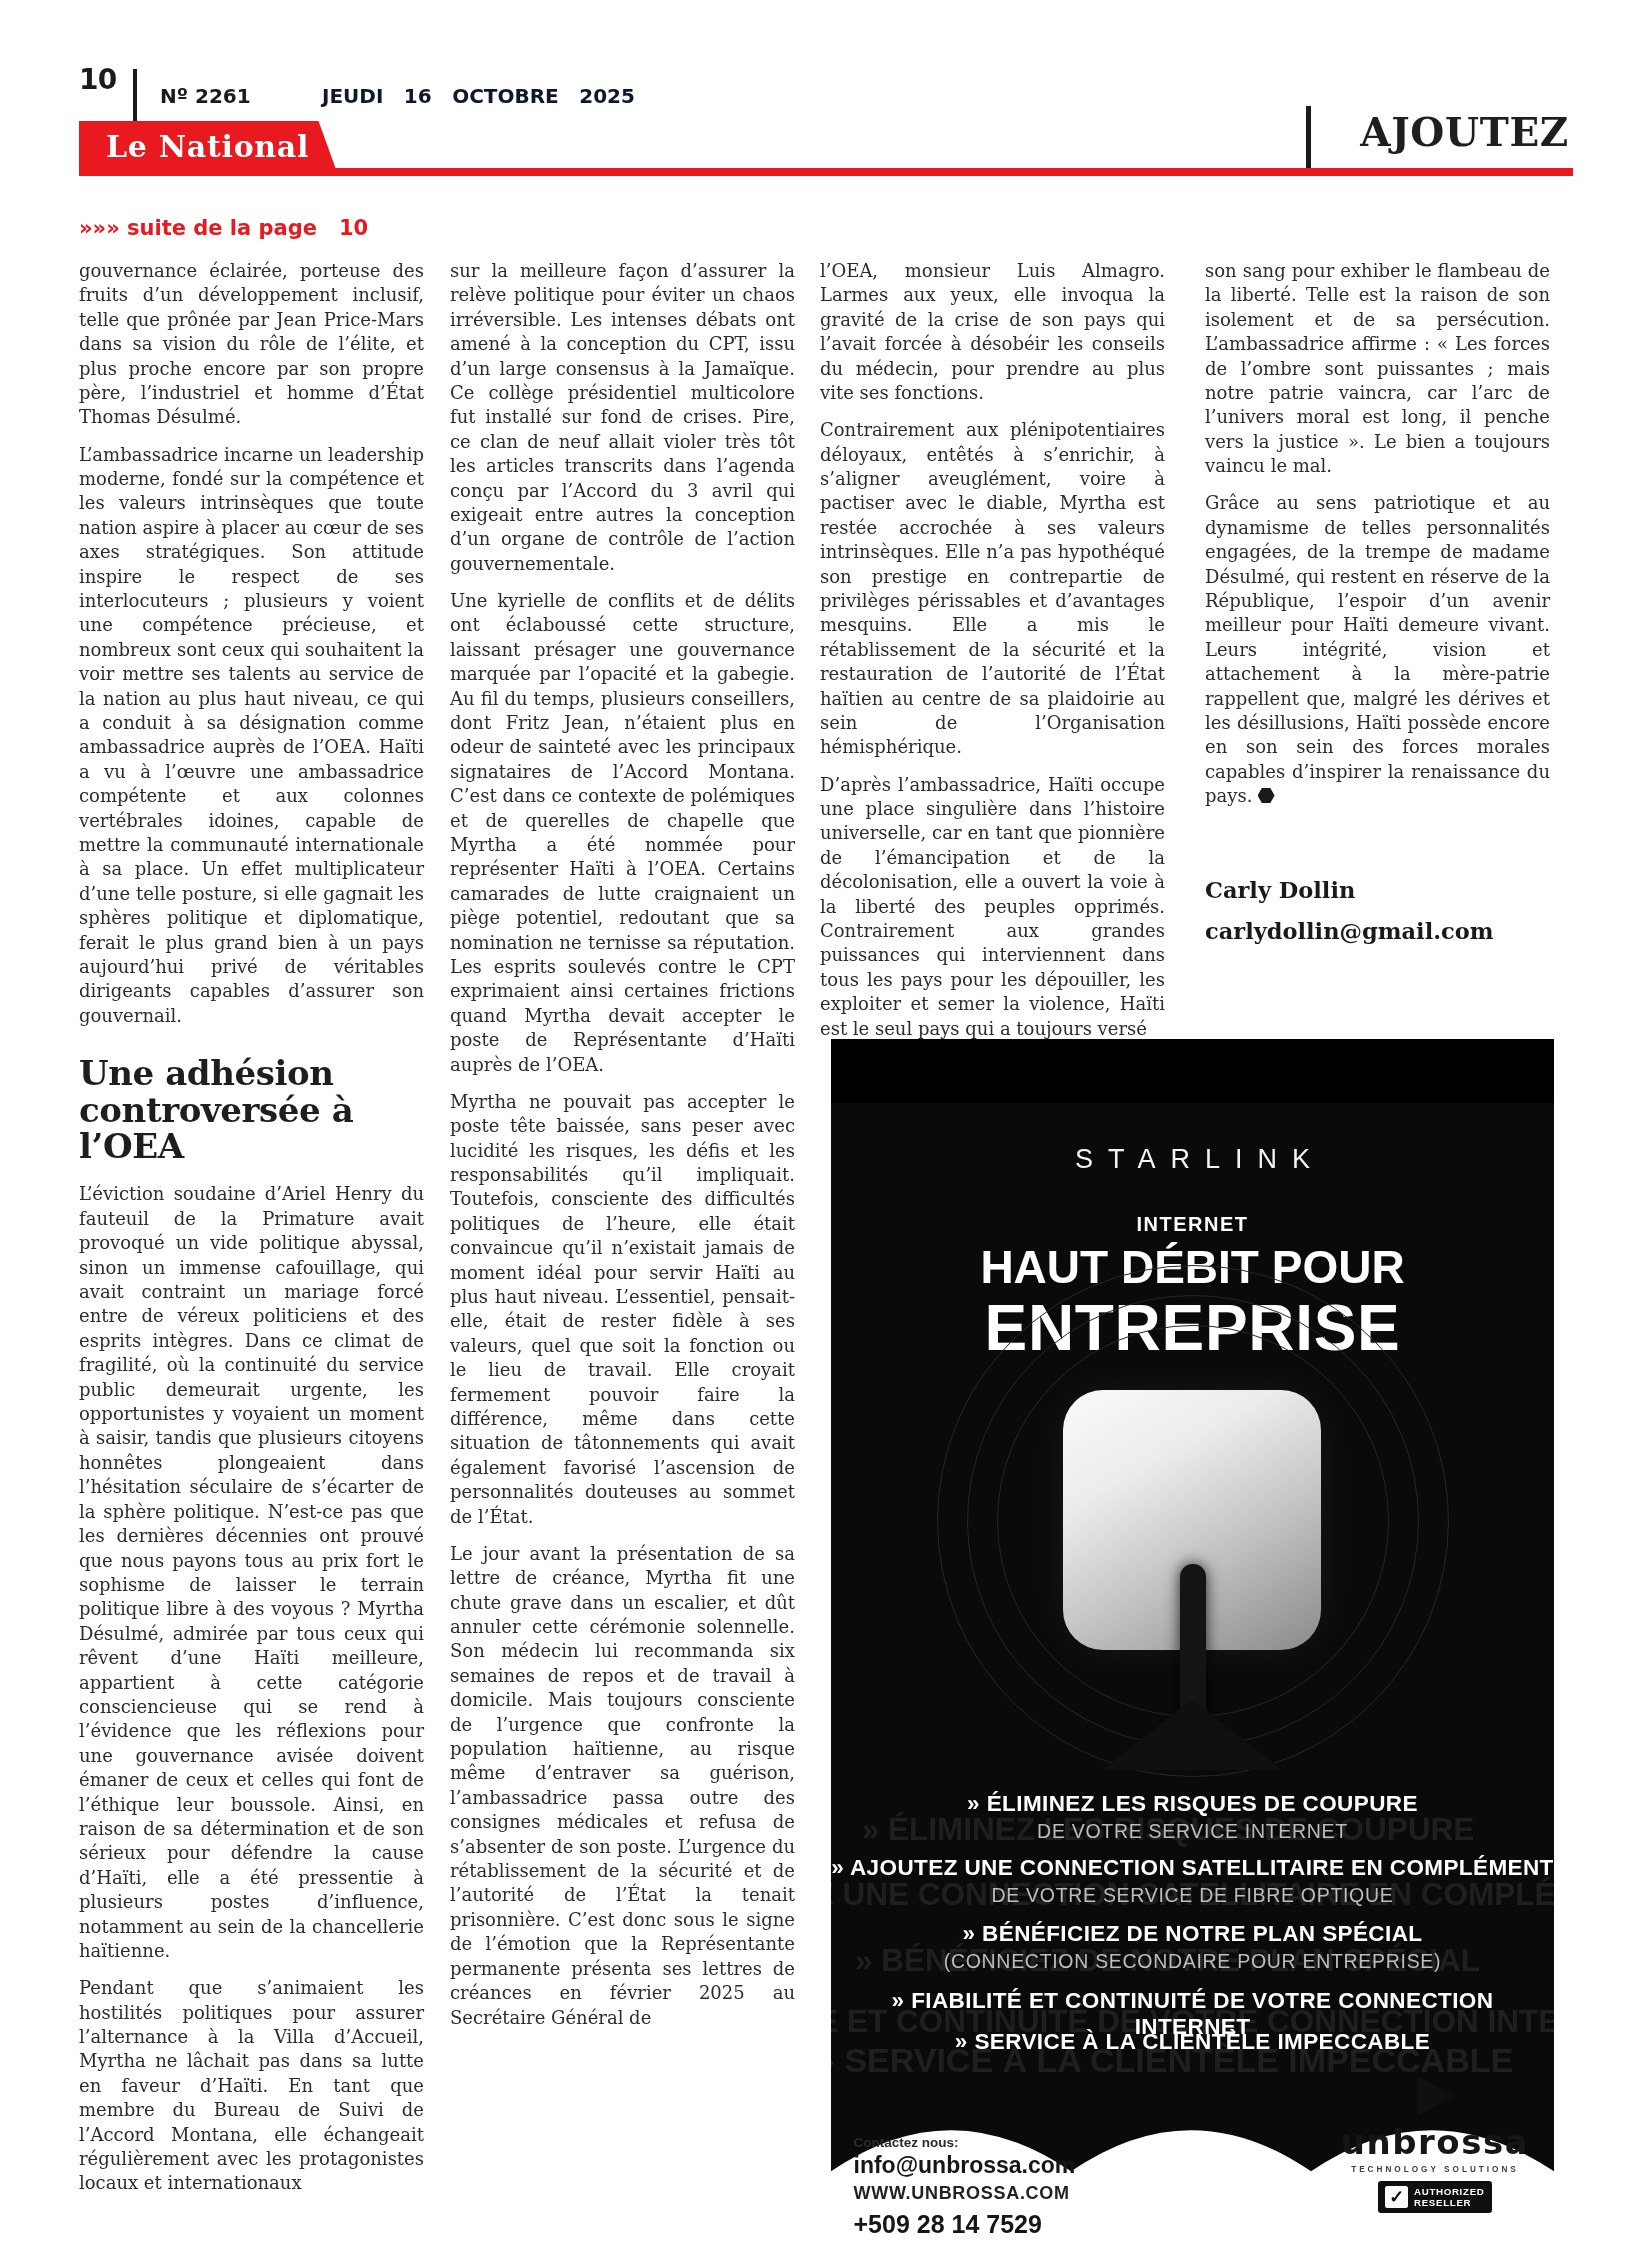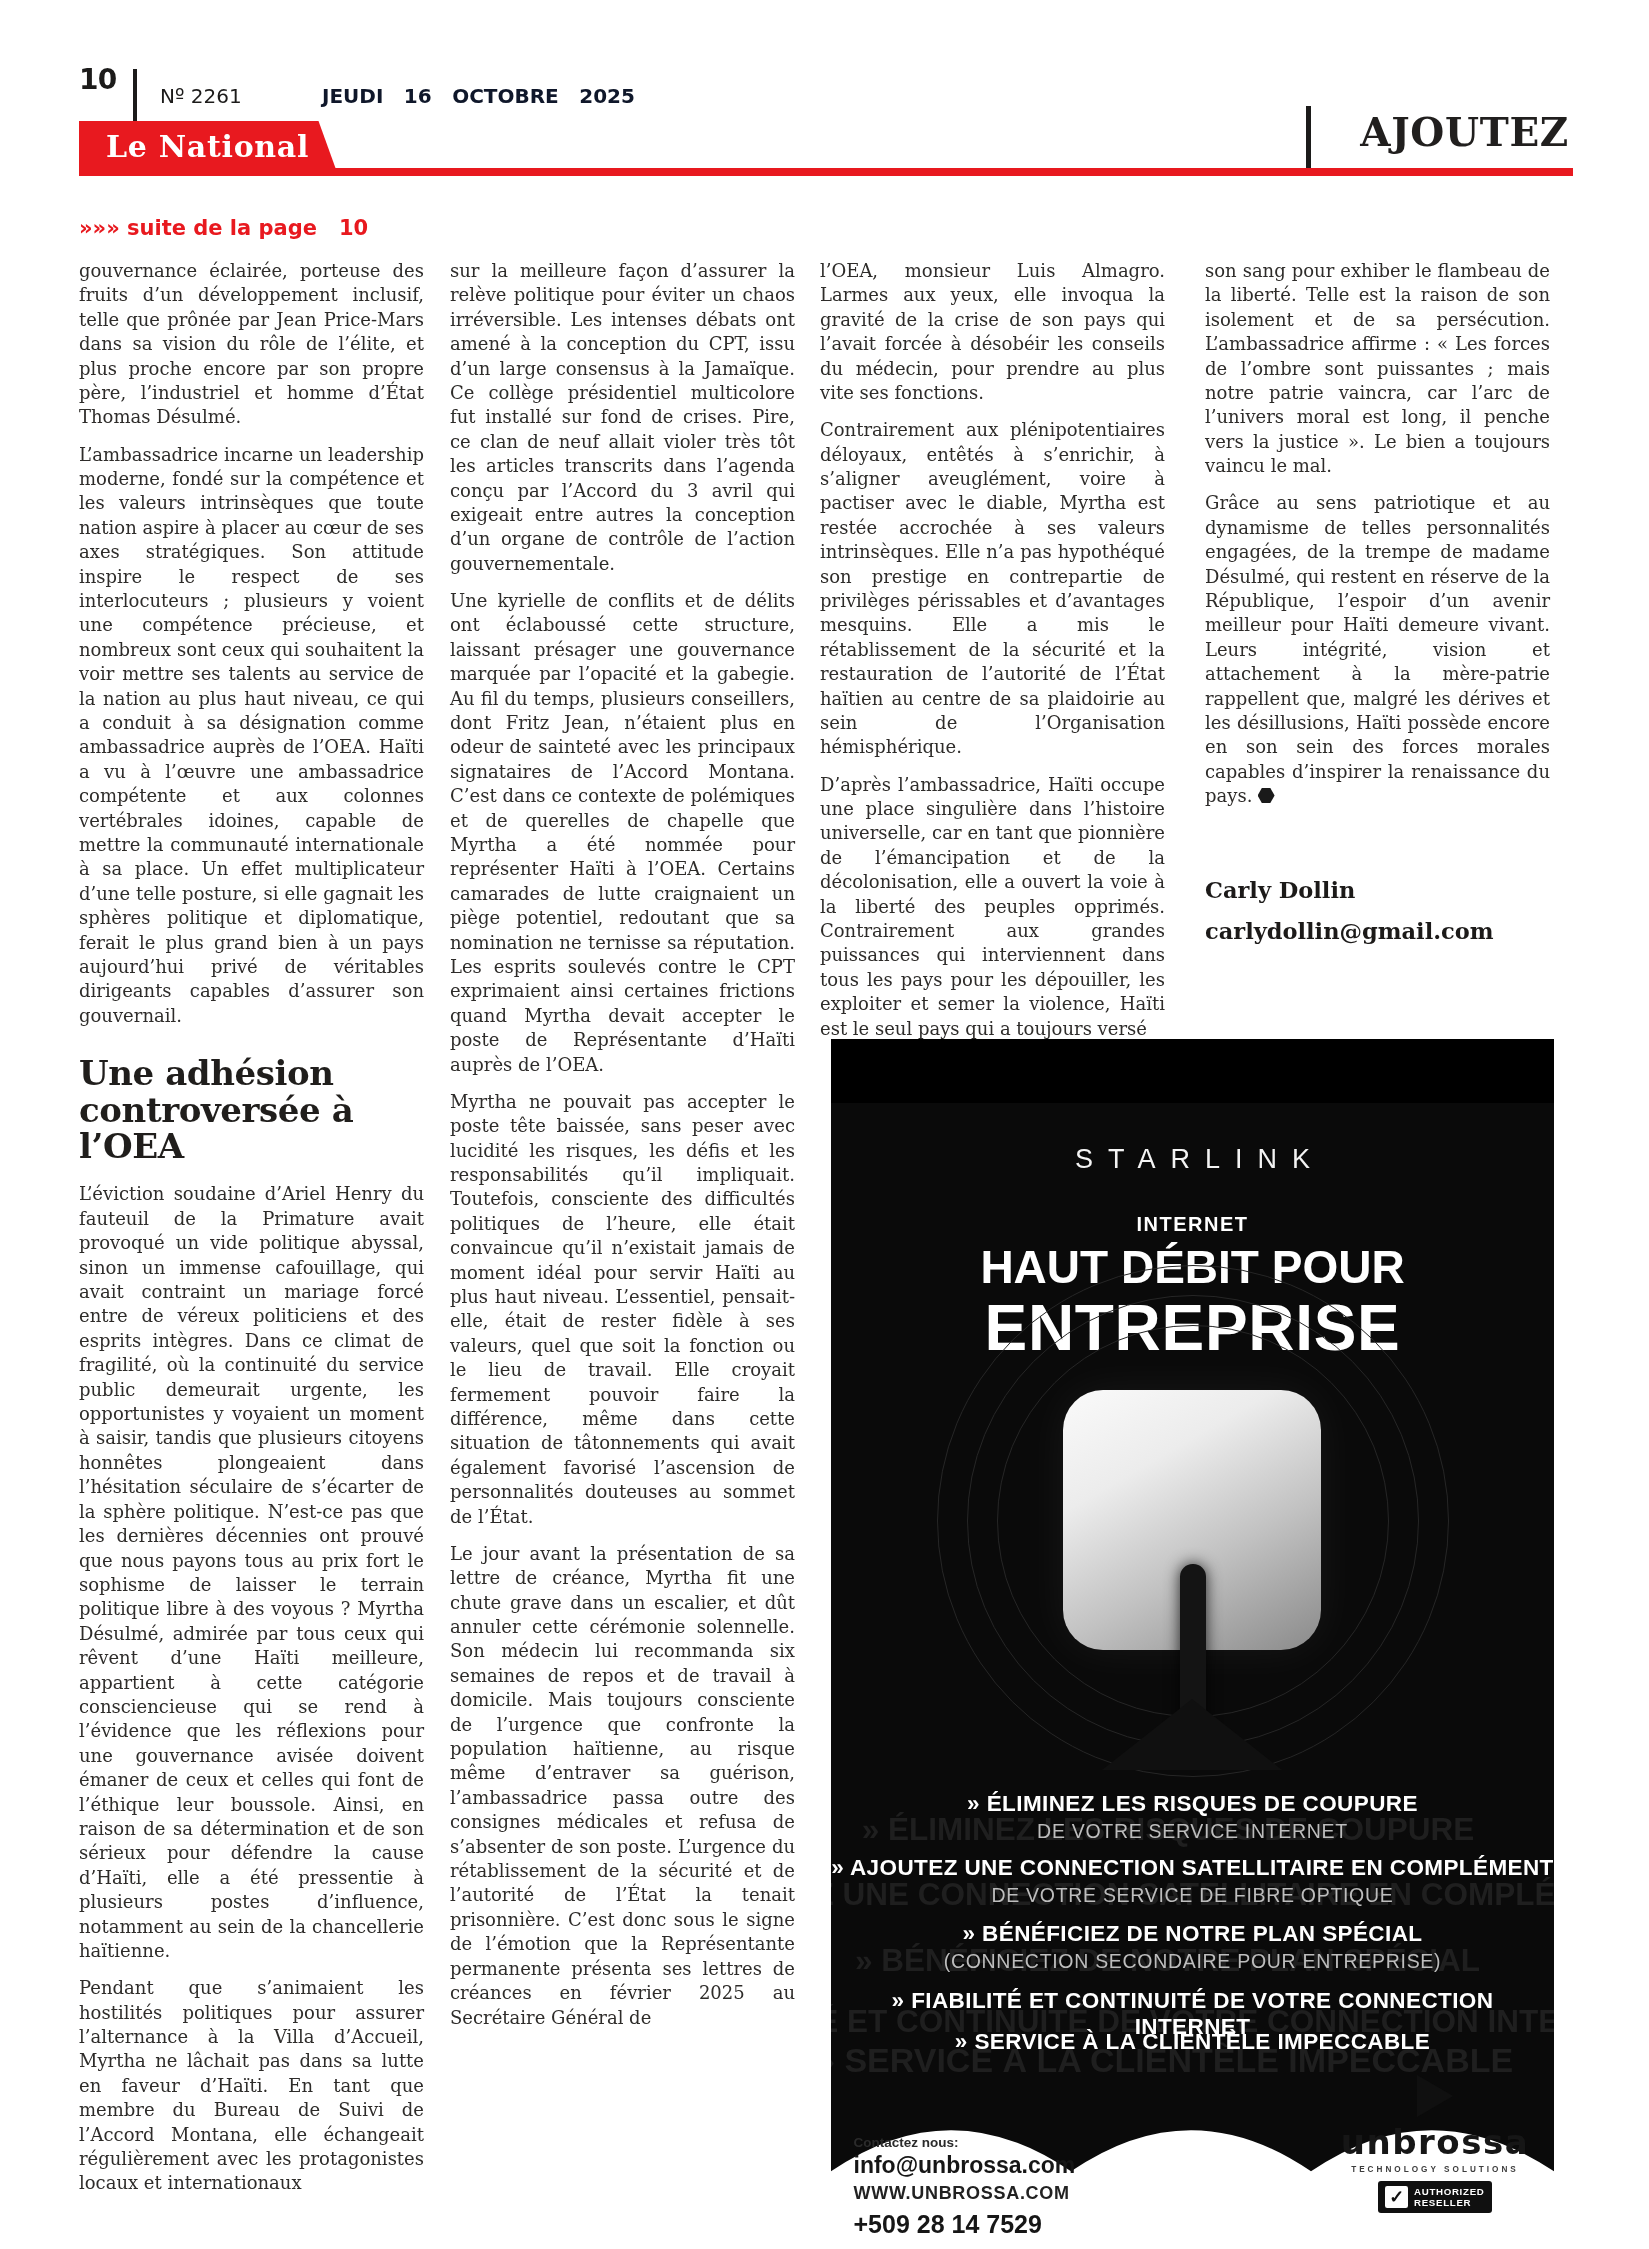--- a/index.html
+++ b/index.html
@@ -4,21 +4,21 @@
 <style>
   html,body{margin:0;padding:0;background:#e9e9e9;}
   .page{position:relative;width:1650px;height:2250px;background:#ffffff;overflow:hidden;
         font-family:"DejaVu Serif",serif;color:#2e2c2a;}
 
   
   .pagenum{position:absolute;left:79px;top:63px;font-family:"DejaVu Sans",sans-serif;
            font-weight:bold;font-size:28px;color:#1c1b1a;letter-spacing:-0.7px;}
   .pagebar{position:absolute;left:133px;top:69px;width:3.7px;height:60px;background:#1c1b1a;}
   .issue{position:absolute;left:160px;top:84px;font-family:"DejaVu Sans",sans-serif;
-         font-weight:normal;font-size:20px;color:#1c1b1a;}
+         font-weight:bold;font-size:20px;color:#1c1b1a;}
   .date{position:absolute;left:322px;top:84px;font-family:"DejaVu Sans",sans-serif;
         font-weight:bold;font-size:20px;color:#0f172a;word-spacing:13.5px;}
   .tribar{position:absolute;left:1306px;top:106px;width:4.5px;height:64px;background:#1c1b1a;}
   .tribune{position:absolute;right:81px;top:109px;font-family:"DejaVu Serif",serif;
            font-weight:bold;font-size:39px;color:#211f1e;letter-spacing:0.7px;}
   .banner{position:absolute;left:79px;top:121px;width:259px;height:54px;background:#e8191f;
           clip-path:polygon(0 0, calc(100% - 19.5px) 0, 100% 100%, 0 100%);}
   .banner-text{position:absolute;left:27px;top:7.5px;font-family:"DejaVu Serif",serif;
                font-weight:bold;font-size:30px;color:#ffffff;letter-spacing:0.7px;}
   .rule{position:absolute;left:79px;top:168px;width:1494px;height:8.2px;background:#e8191f;}

